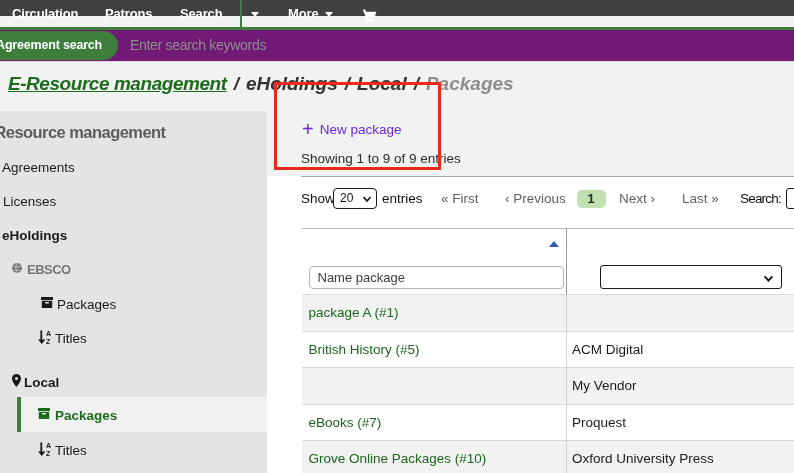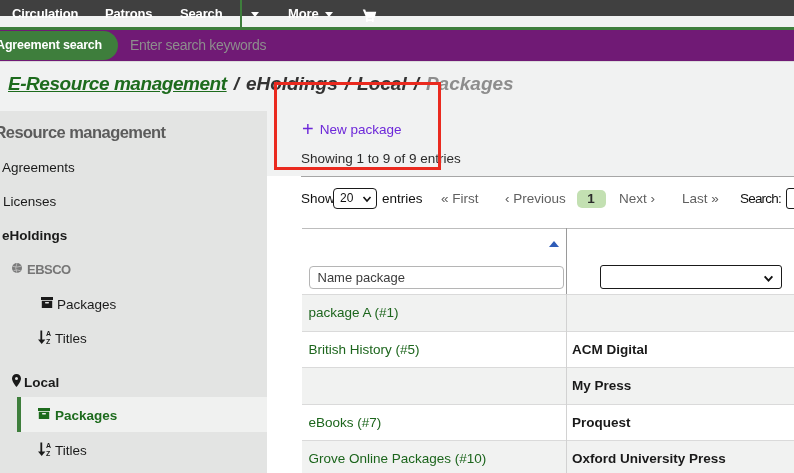--- a/index.html
+++ b/index.html
@@ -52,21 +52,21 @@
 #sortasc { position:absolute; left:247px; top:12px; width:0; height:0; border-left:5.5px solid transparent; border-right:5.5px solid transparent; border-bottom:6.5px solid #2e5cb8; }
 #tbl .frow { position:absolute; left:0; top:30px; width:502px; height:36px; background:#fff; }
 #nameinput { position:absolute; left:6.5px; top:8px; width:255px; height:23px; border:1px solid #b5b5b5; border-radius:4px; background:#fff; font-size:13px; color:#3c3c3c; line-height:21px; padding-left:8px; }
 #vendorselect { position:absolute; left:298px; top:7px; width:182px; height:24px; border:1.5px solid #1a1a1a; border-radius:3px; background:#fff; }
 #vendorselect svg { position:absolute; right:7px; top:7px; }
 #colborder { position:absolute; left:264px; top:0px; width:1px; height:66px; background:#9a9a9a; z-index:5; } #colborder2 { position:absolute; left:264px; top:66px; width:1px; height:179px; background:#d2d2d2; z-index:5; }
 .drow { position:absolute; left:0; width:502px; height:36.5px; border-top:1px solid #dadada; }
 .drow.odd { background:#f1f2f1; }
 .drow.even { background:#fff; }
 .drow .name { position:absolute; left:6.5px; top:0; height:36.5px; line-height:36.5px; color:#1c651c; font-size:13.5px; }
-.drow .vendor { position:absolute; left:270px; top:0; height:20px; line-height:36.5px; color:#1a1a1a; font-size:13.5px;font-weight:bold; }
+.drow .vendor { position:absolute; left:270px; top:0; height:20px; line-height:36.5px; color:#1a1a1a; font-size:13.5px; }
 
 
 #redbox { position:absolute; left:274px; top:82px; width:167px; height:88px; border:3px solid #ea2a1f; }
 
 .icon { position:absolute; }
 </style>
 </head>
 <body>
 
 <div id="navbar">
@@ -183,21 +183,21 @@
   <div id="colborder"></div>
     <div id="colborder2"></div>
   <div class="drow odd" style="top:66px;">
     <span class="name">package A (#1)</span>
   </div>
   <div class="drow even" style="top:102.5px;">
     <span class="name">British History (#5)</span>
       <span class="vendor">ACM Digital</span>
   </div>
   <div class="drow odd" style="top:139px;">
-      <span class="vendor">My Press</span>
+      <span class="vendor">My Vendor</span>
   </div>
   <div class="drow even" style="top:175.5px;">
     <span class="name">eBooks (#7)</span>
       <span class="vendor">Proquest</span>
   </div>
   <div class="drow odd" style="top:212px;">
     <span class="name">Grove Online Packages (#10)</span>
       <span class="vendor">Oxford University Press</span>
   </div>
 </div>

